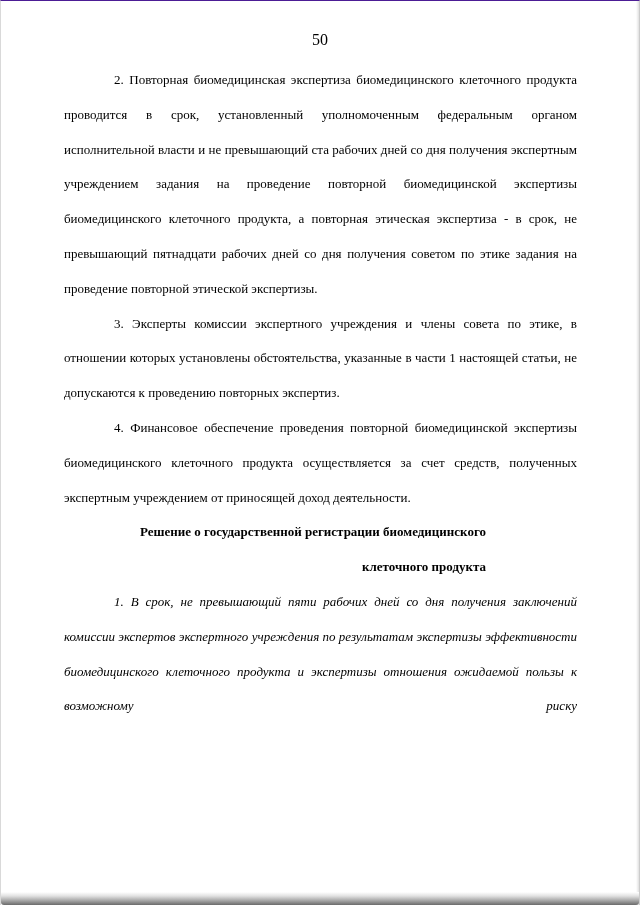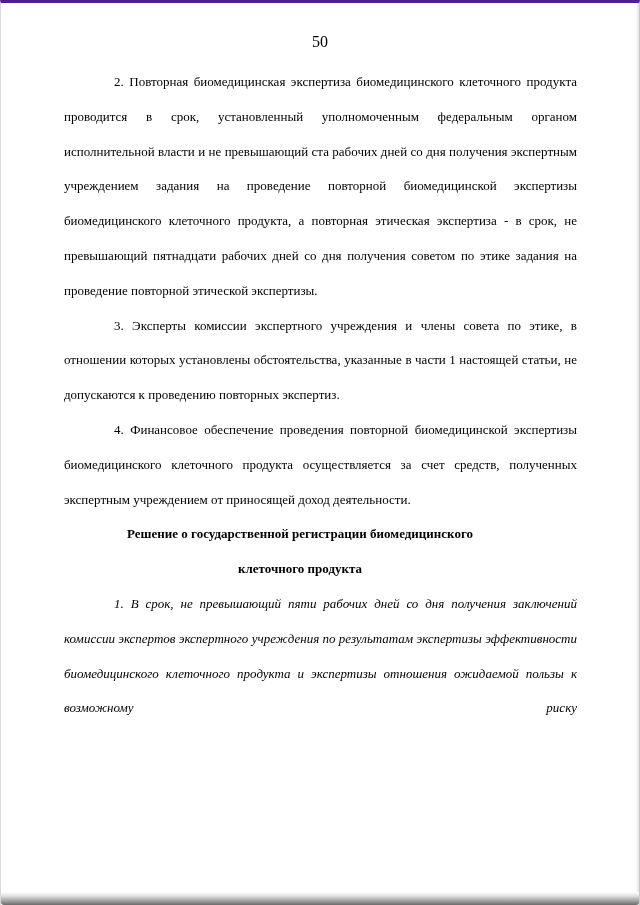--- a/index.html
+++ b/index.html
@@ -9,21 +9,21 @@
     font-family: "Liberation Serif", "DejaVu Serif", serif;
   }
 
   .page {
     position: relative;
     width: 640px;
     height: 905px;
     margin: 0 auto;
     background: #ffffff;
     border-left: 1px solid #d9d9d9;
-    border-top: 3px solid #4c1d95;
+    border-top: 1px solid #4c1d95;
     border-right: 1px solid #cccccc;
     overflow: hidden;
     color: #000;
   }
 
   .page-number {
     text-align: center;
     font-size: 16px;
     margin-top: 30px;
     margin-bottom: 14px;
@@ -51,21 +51,21 @@
     font-weight: bold;
     line-height: 34.8px;
   }
 
   .article-label {
     flex: 0 0 92px;
   }
 
   .article-title {
     max-width: 372px;
-    text-align: center;
+    text-align: right;
   }
 
   .scan-shadow-bottom {
     position: absolute;
     left: 0;
     right: 0;
     bottom: 0;
     height: 13px;
     background: linear-gradient(to bottom, #ffffff 0%, #e2e2e2 30%, #a8a8a8 65%, #6b6b6b 100%);
     border-bottom-left-radius: 3px;

